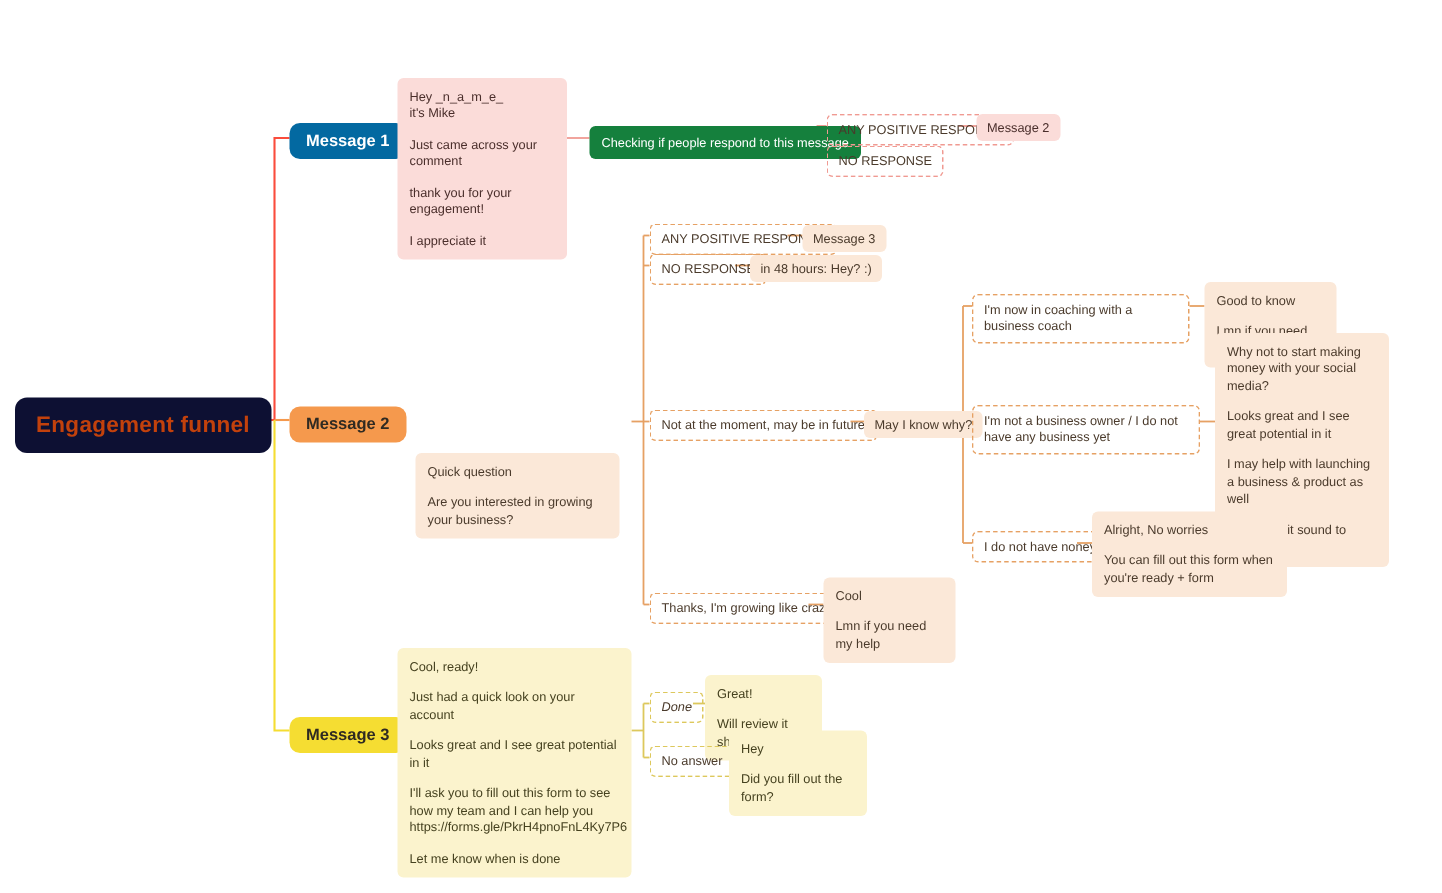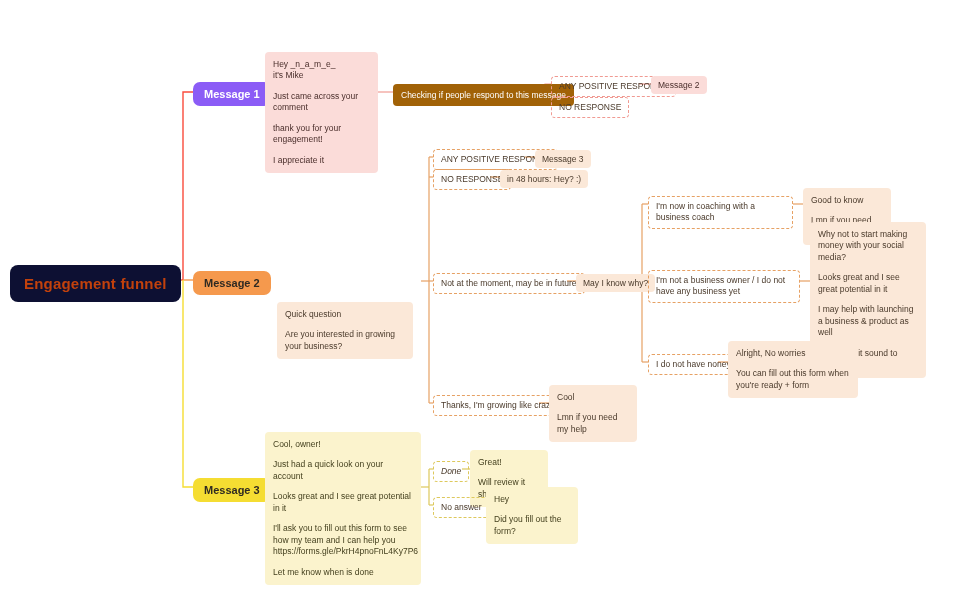--- a/index.html
+++ b/index.html
@@ -44,41 +44,41 @@
     white-space: nowrap;
   }
   
   .pill {
     border-radius: 7px;
     font-size: 11px;
     font-weight: bold;
     padding: 6px 11px;
     white-space: nowrap;
   }
-  .pill.red    { background: #8b5cf6; color: #ffffff; }
+  .pill.red    { background: #0369a1; color: #ffffff; }
   .pill.orange { background: #f5994d; color: #2f2a22; }
   .pill.yellow { background: #f5dd32; color: #2f2a22; }
 
   
   .card {
     border-radius: 4px;
     font-size: 8.5px;
     line-height: 1.35;
     padding: 7px 8px;
   }
   .card.pinkbg   { background: #fbdcd9; color: #4a2e2b; }
   .card.peachbg  { background: #fbe8d8; color: #4a3a2b; }
   .card.yellowbg { background: #fbf3cd; color: #45411f; }
   .card p { margin: 0 0 9px 0; }
   .card p:last-child { margin-bottom: 0; }
   .card p.tight { margin-bottom: 0; }
 
   
   .darknote {
-    background: #a16207;
+    background: #15803d;
     color: #ffffff;
     font-size: 8.5px;
     border-radius: 4px;
     padding: 6px 8px;
     white-space: nowrap;
   }
 
   
   .dashed {
     border: 1px dashed #e08a6a;
@@ -221,21 +221,21 @@
 
   <div class="node dashed orange" style="left:433px; top:395px;">Thanks, I'm growing like crazy</div>
   <div class="node card peachbg" style="left:549px; top:385px; width:88px;">
     <p>Cool</p>
     <p>Lmn if you need my help</p>
   </div>
 
   <div class="node pill yellow" style="left:193px; top:478px;">Message 3</div>
 
   <div class="node card yellowbg" style="left:265px; top:432px; width:156px;">
-    <p>Cool, owner!</p>
+    <p>Cool, ready!</p>
     <p>Just had a quick look on your account</p>
     <p>Looks great and I see great potential in it</p>
     <p>I'll ask you to fill out this form to see how my team and I can help you https://forms.gle/PkrH4pnoFnL4Ky7P6</p>
     <p>Let me know when is done</p>
   </div>
 
   <div class="node dashed yellow" style="left:433px; top:461px;font-style:italic;">Done</div>
   <div class="node card yellowbg" style="left:470px; top:450px; width:78px;">
     <p>Great!</p>
     <p>Will review it shortly</p>

